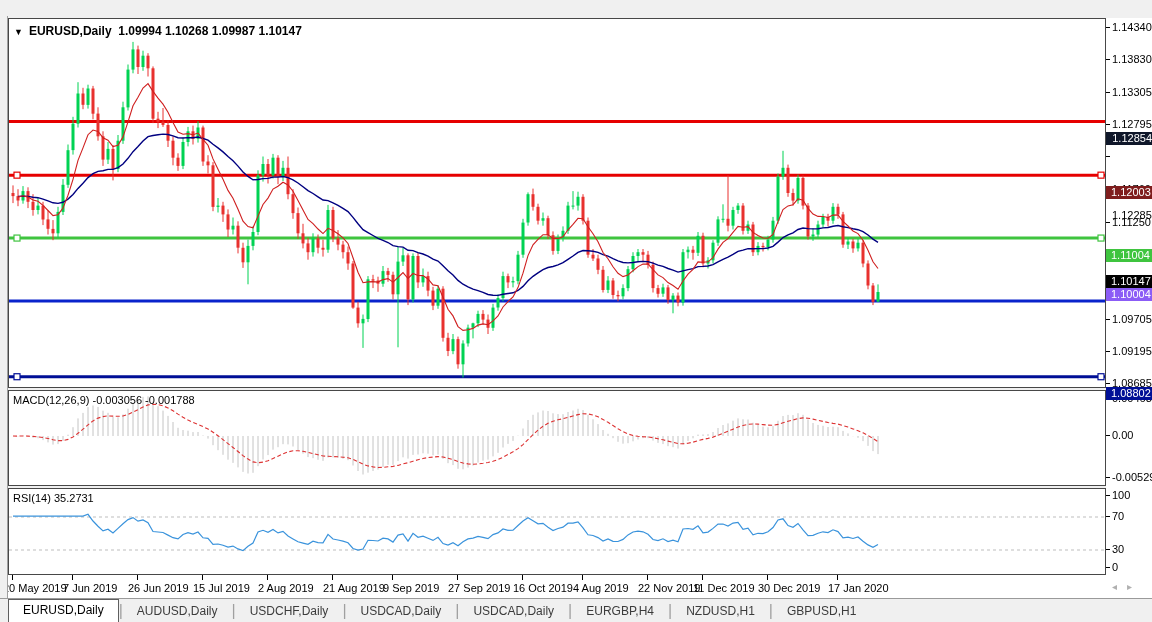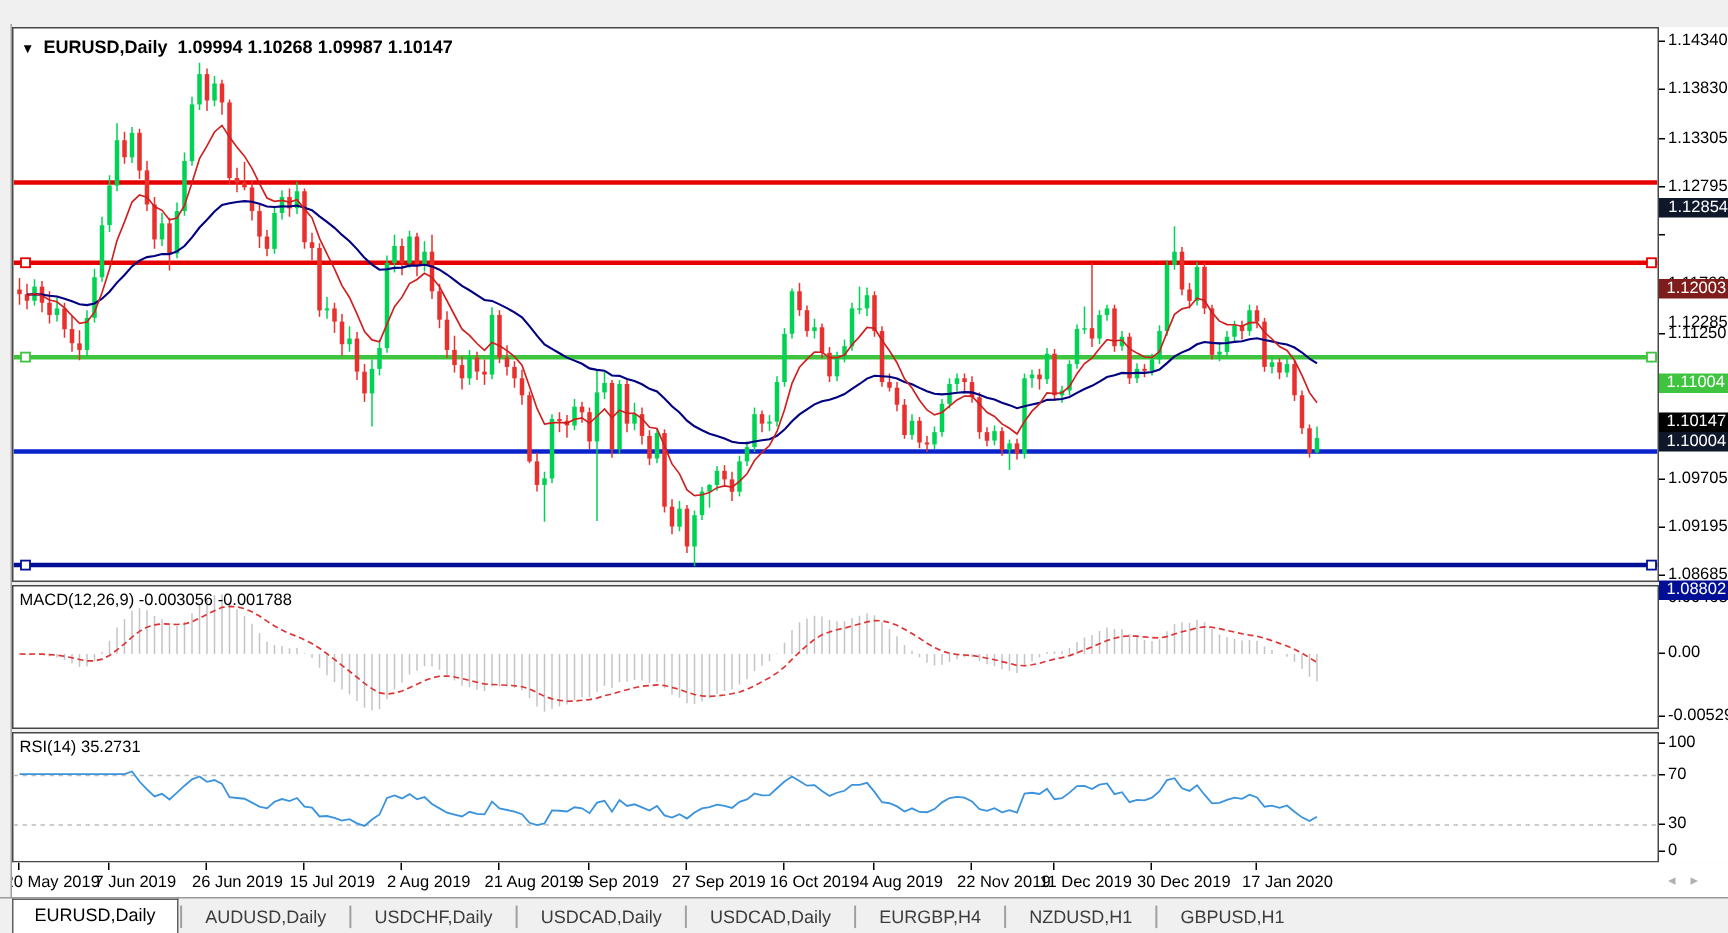--- a/index.html
+++ b/index.html
@@ -646,21 +646,21 @@
       <div class="ytick" style="top: 471px;">100</div>
       <div class="ytickmark" style="top: 498px;"></div>
       <div class="ytick" style="top: 492px;">70</div>
       <div class="ytickmark" style="top: 531px;"></div>
       <div class="ytick" style="top: 525px;">30</div>
       <div class="ytickmark" style="top: 549px;"></div>
       <div class="ytick" style="top: 543px;">0</div>
       <div class="pricetag" style="background: #0f172a; top: 114.073px; text-align: right;">1.12854</div>
       <div class="pricetag" style="background: #7f1d1d; top: 167.661px;">1.12003</div>
       <div class="pricetag" style="background: rgb(63, 196, 63); top: 230.568px;">1.11004</div>
-      <div class="pricetag" style="background: #0f172a; top: 270px;">1.10004</div>
+      <div class="pricetag" style="background: #8b5cf6; top: 270px;">1.10004</div>
       <div class="pricetag" style="background: rgb(0, 15, 150); top: 369.228px;">1.08802</div>
       <div class="pricetag" style="background: rgb(0, 0, 0); top: 257px; z-index: 3;">1.10147</div>
     </div>
   <div id="dates">
       <div class="xtickmark" style="left: 4px;"></div>
       <div class="xtick" style="left: -5px;">20 May 2019</div>
       <div class="xtickmark" style="left: 64px;"></div>
       <div class="xtick" style="left: 55px;">7 Jun 2019</div>
       <div class="xtickmark" style="left: 129px;"></div>
       <div class="xtick" style="left: 120px;">26 Jun 2019</div>

